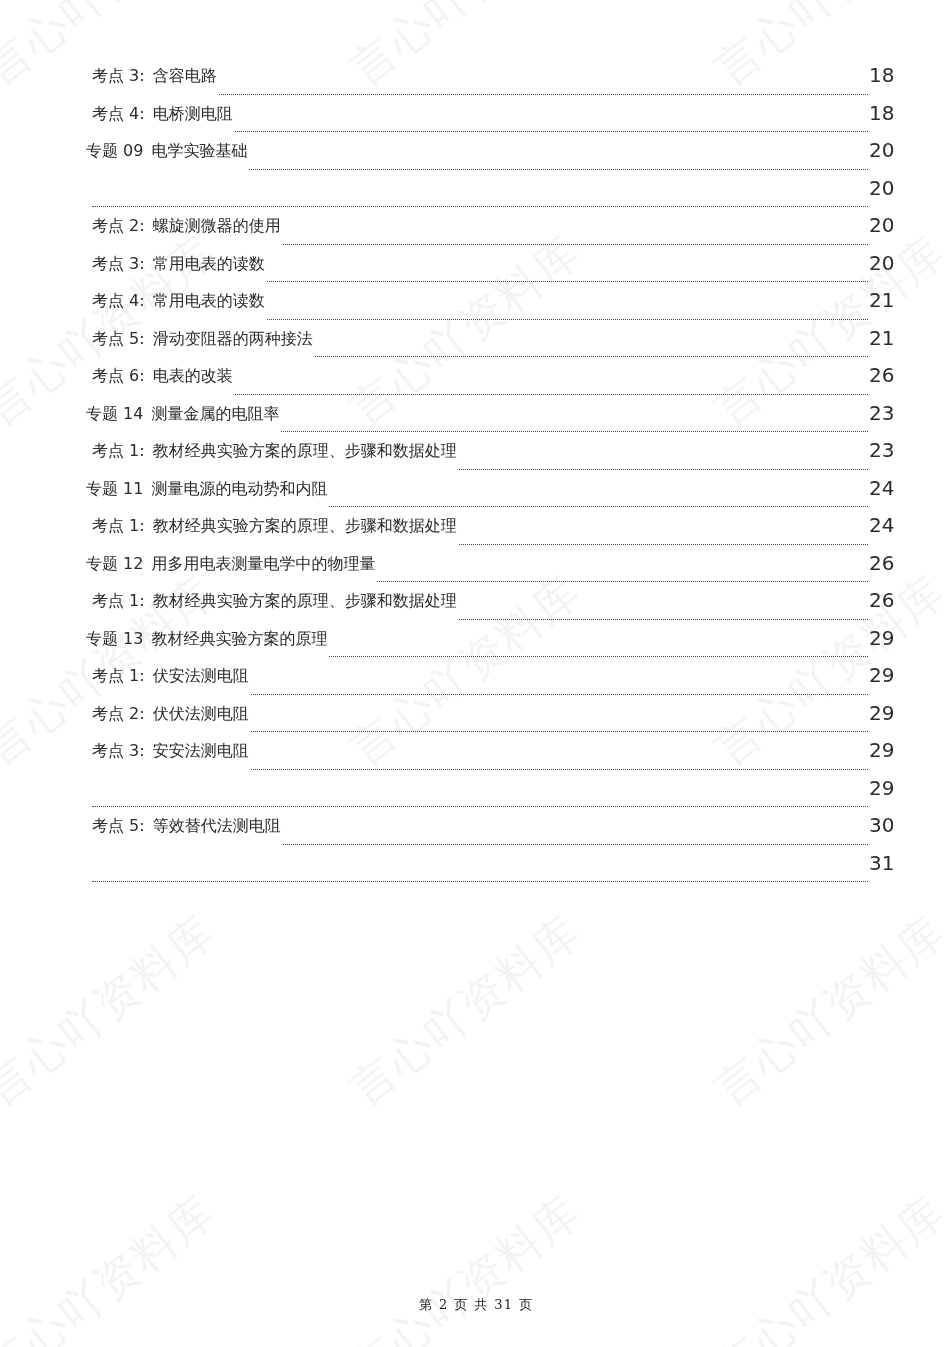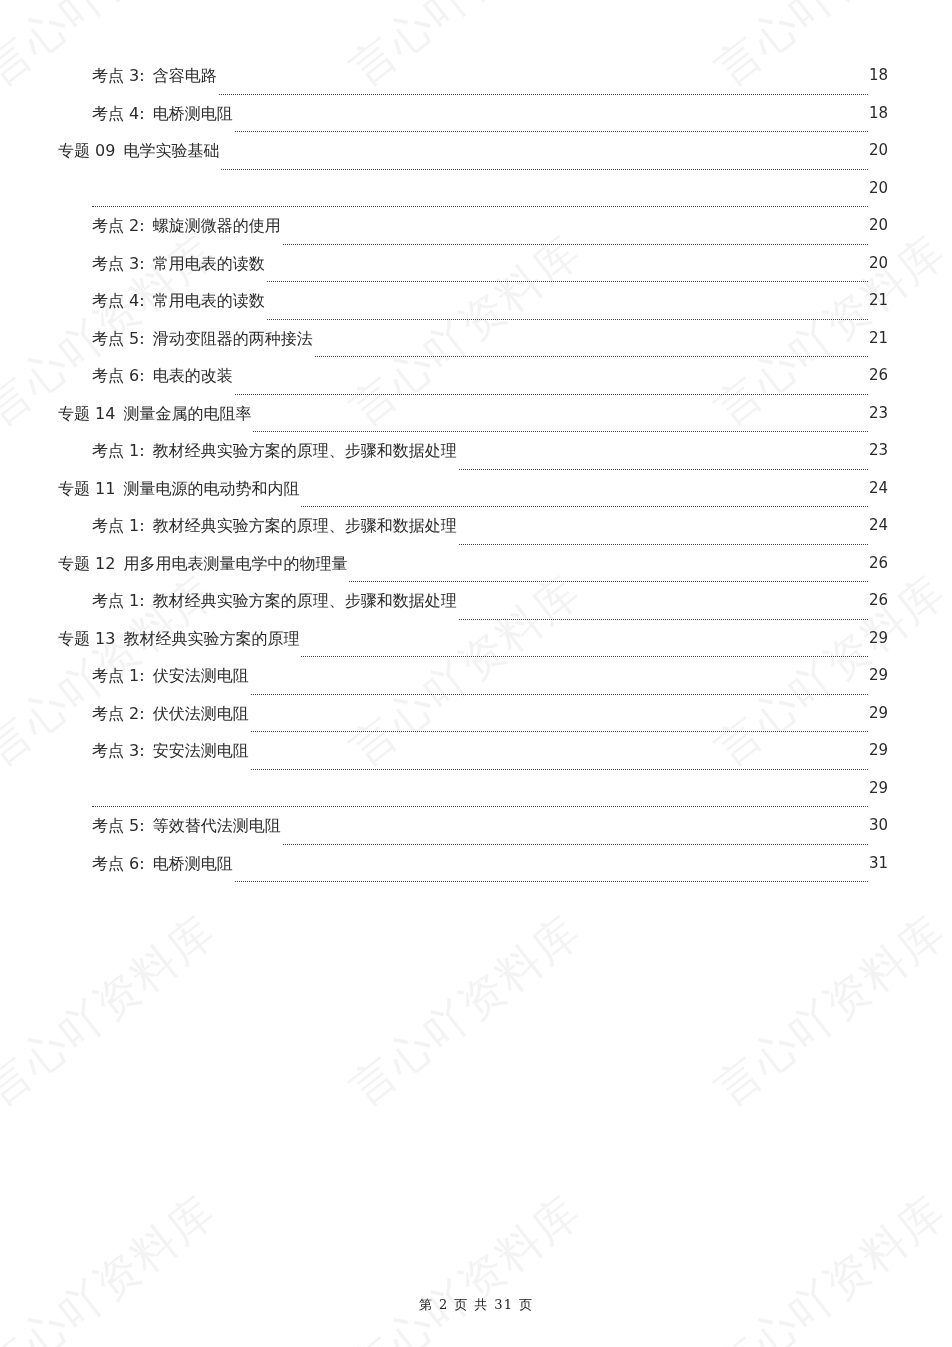--- a/index.html
+++ b/index.html
@@ -40,42 +40,42 @@
     }
     .toc-row {
       position: relative;
       height: 37.5px;
       display: flex;
       align-items: flex-end;
       font-size: 16px;
       line-height: 37.5px;
       cursor: pointer;
     }
-    .toc-row.level-1 { padding-left: 58px; }
+    .toc-row.level-1 { padding-left: 86px; }
     .toc-row.level-2 { padding-left: 92px; }
     .toc-title {
       white-space: nowrap;
       flex: 0 0 auto;
       padding-right: 2px;
     }
     .toc-title .prefix { margin-right: 8px; }
     .leader {
       flex: 1 1 auto;
       height: 1px;
       border-bottom: 1.5px dotted #444;
       margin-top: 12px;
       min-width: 20px;
     }
     .toc-page {
       flex: 0 0 auto;
       width: 24px;
       text-align: left;
       margin-right: 59px;
       padding-left: 1px;
-      font-size: 15px;
+      font-size: 20px;
     }
     .footer {
       position: absolute;
       top: 1296px;
       left: 0;
       width: 952px;
       text-align: center;
       font-family: "DejaVu Serif", "Liberation Serif", serif;
       font-size: 13px;
       color: #222;
@@ -203,21 +203,20 @@
   <div class="toc-row level-2">
     <span class="leader"></span>
     <span class="toc-page">29</span>
   </div>
   <div class="toc-row level-2">
     <span class="toc-title"><span class="prefix">考点 5:</span><span>等效替代法测电阻</span></span>
     <span class="leader"></span>
     <span class="toc-page">30</span>
   </div>
   <div class="toc-row level-2">
-    <span class="toc-title"><span class="prefix">考点 6:</span><span>电桥测电阻</span></span>
     <span class="leader"></span>
     <span class="toc-page">31</span>
   </div>
 </div>
 
 <div class="footer">
   <span>第</span><span>2</span><span>页</span><span>共</span><span>31</span><span>页</span>
 </div>
 
 </body></html>

